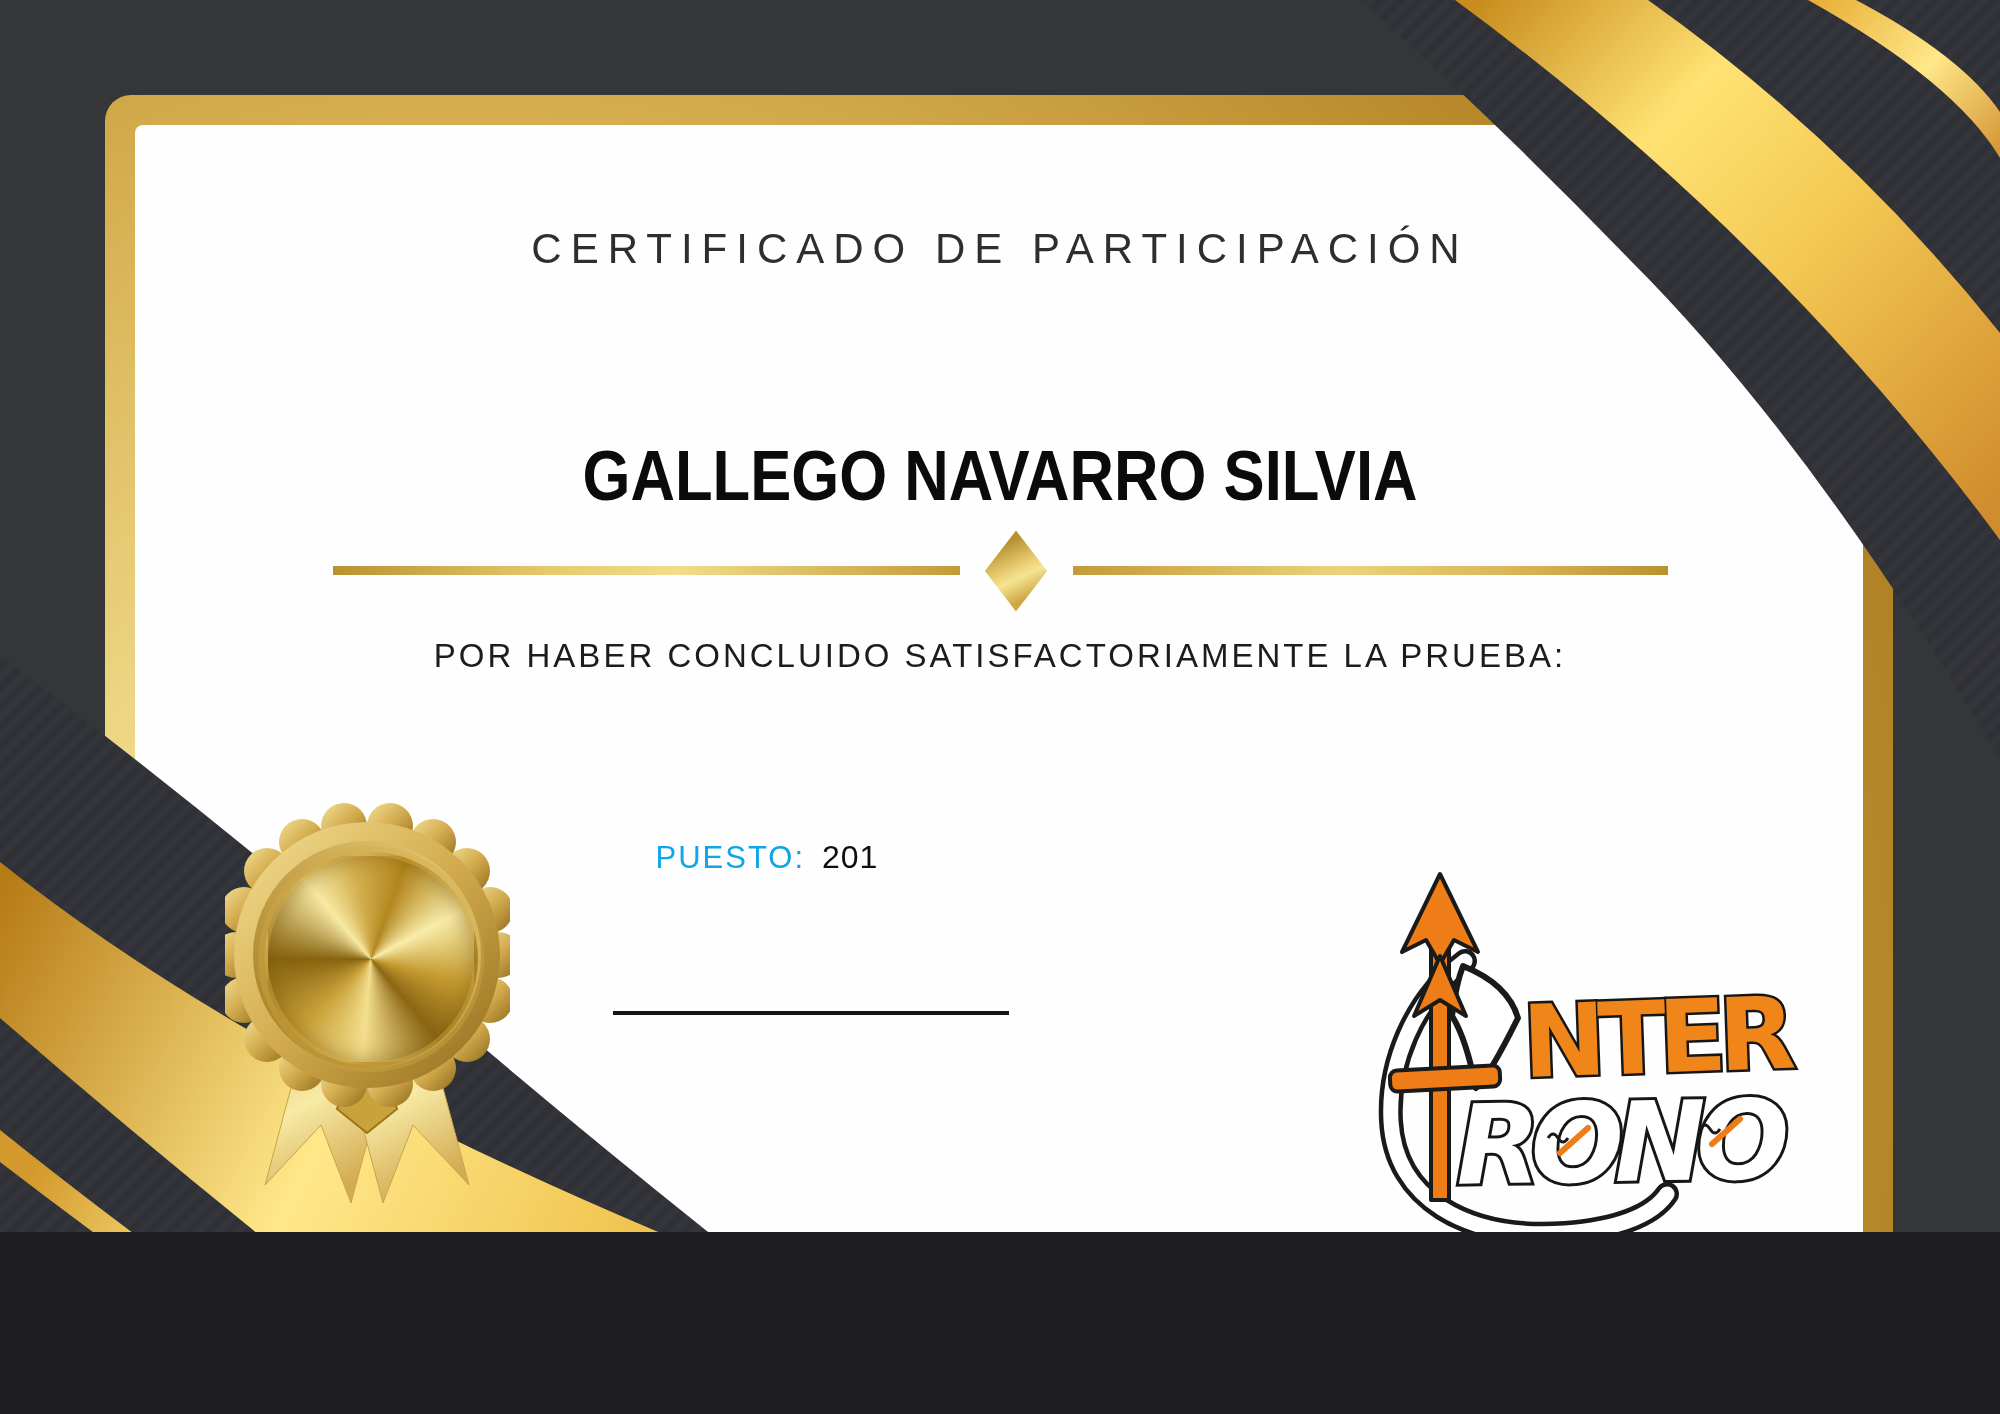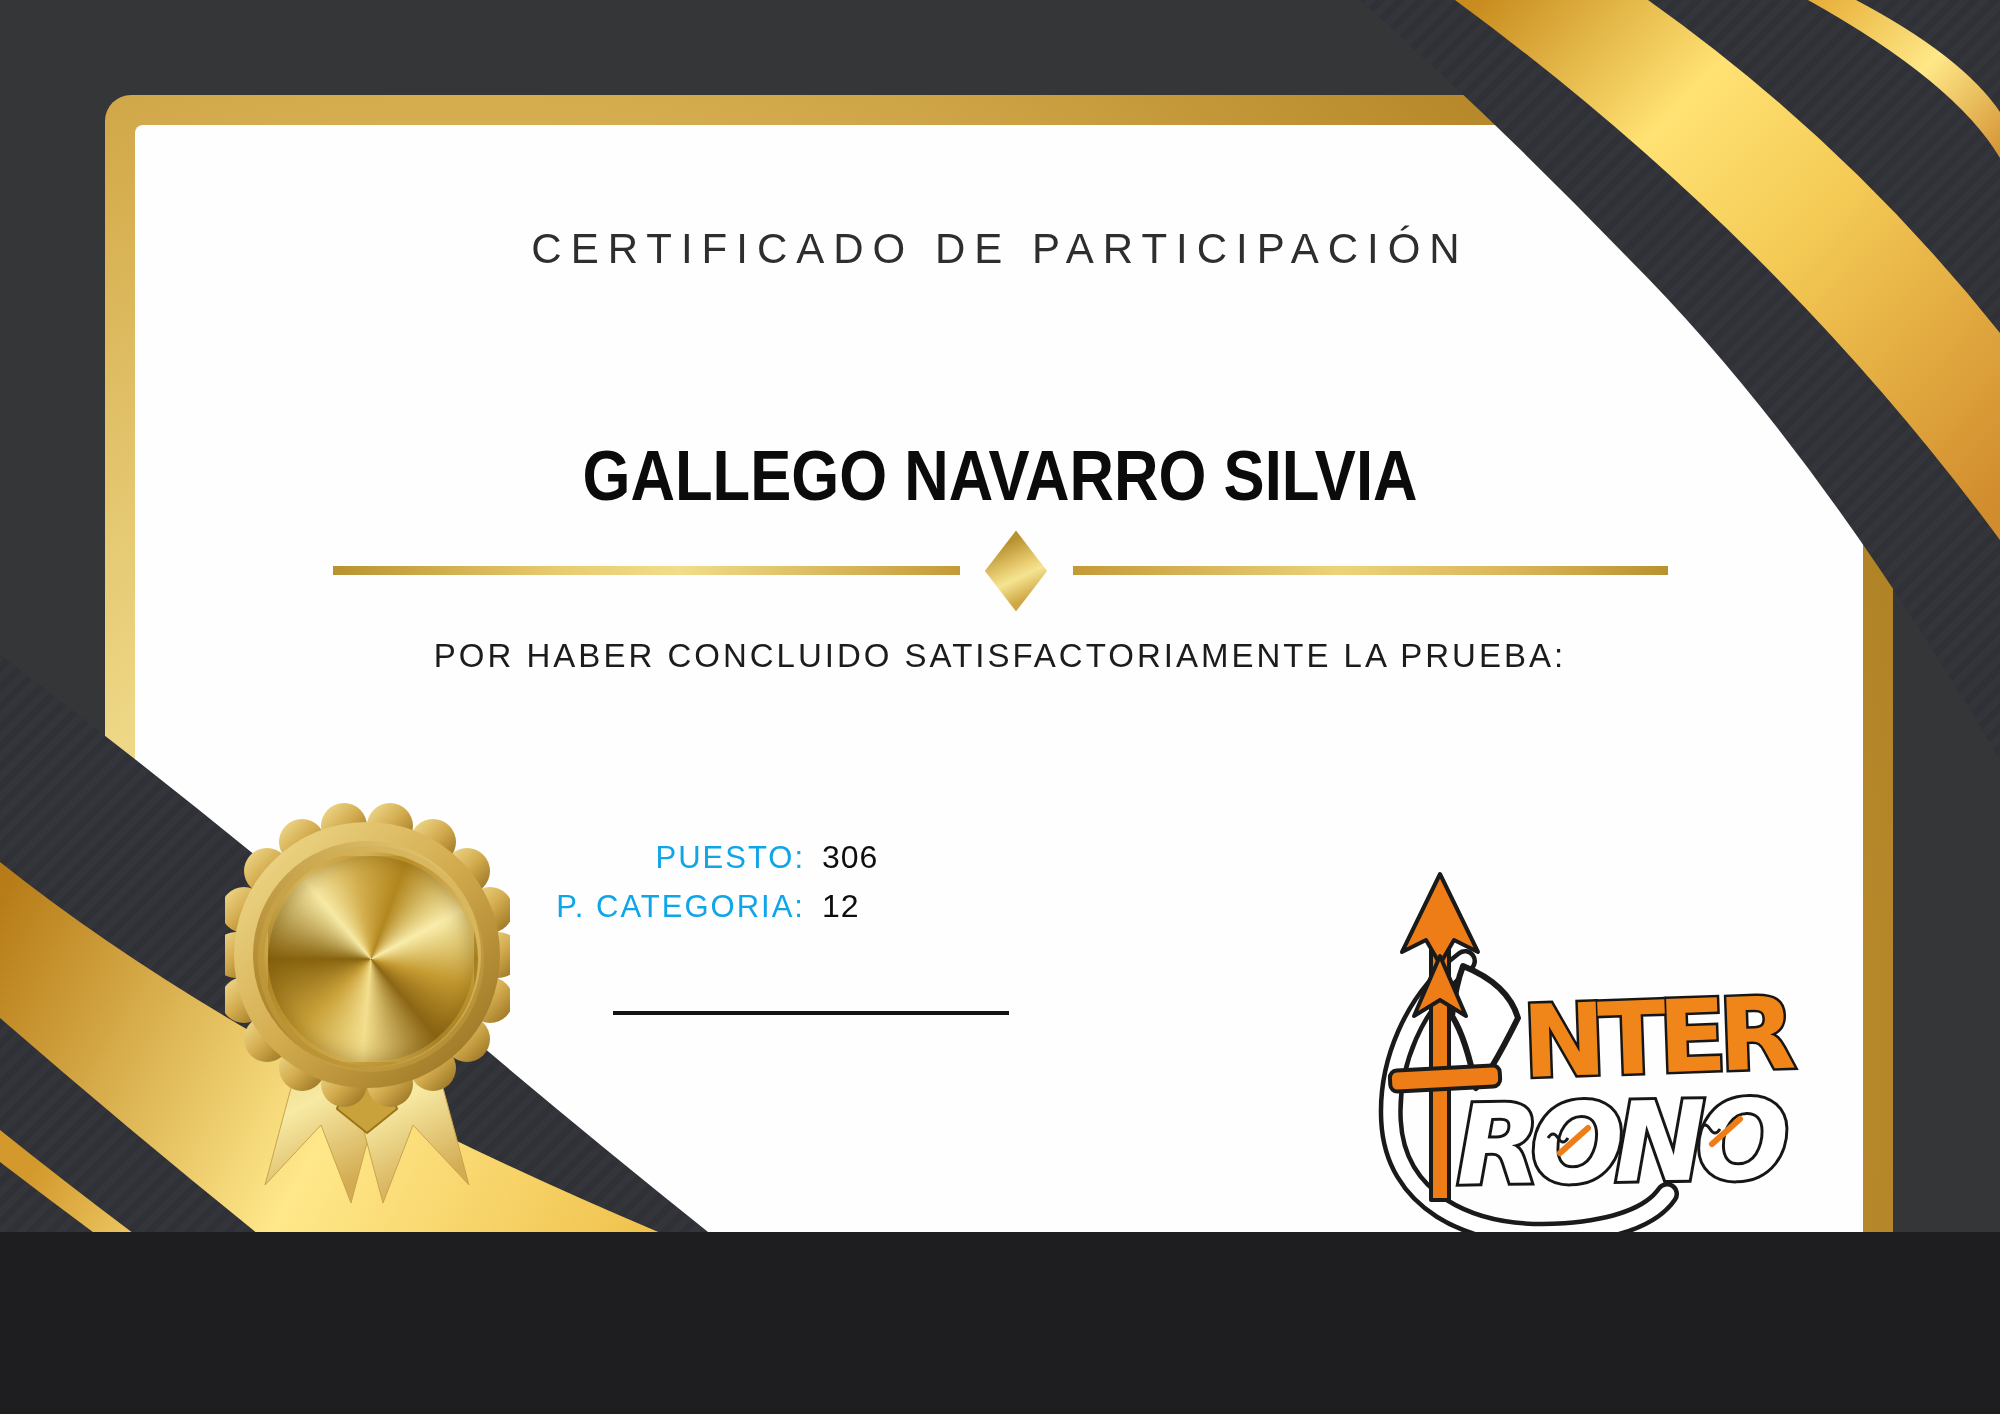--- a/index.html
+++ b/index.html
@@ -181,25 +181,21 @@
           <circle cx="142" cy="162" r="133"></circle>
         </g>
         <circle cx="142" cy="162" r="114" fill="url(#mRingIn)"></circle>
       </svg>
       <div class="medal-face"></div>
     </div>
 
     <div class="fields">
       <div class="field-row">
         <span class="field-label">PUESTO:</span>
-        <span class="field-value">306</span>
-      </div>
-      <div class="field-row">
-        <span class="field-label">P. CATEGORIA:</span>
-        <span class="field-value">12</span>
+        <span class="field-value">201</span>
       </div>
     </div>
 
     <div class="underline"></div>
 
     <svg class="logo" width="440" height="400" viewBox="0 0 440 400">
 
       <g fill="none" stroke-linecap="round">
         <path d="M 105 95 C 52 135 28 200 31 255 C 35 332 105 374 205 367 C 256 363 292 350 307 328" stroke="#1a1a1a" stroke-width="24"></path>
         <path d="M 105 95 C 52 135 28 200 31 255 C 35 332 105 374 205 367 C 256 363 292 350 307 328" stroke="#ffffff" stroke-width="15"></path>

